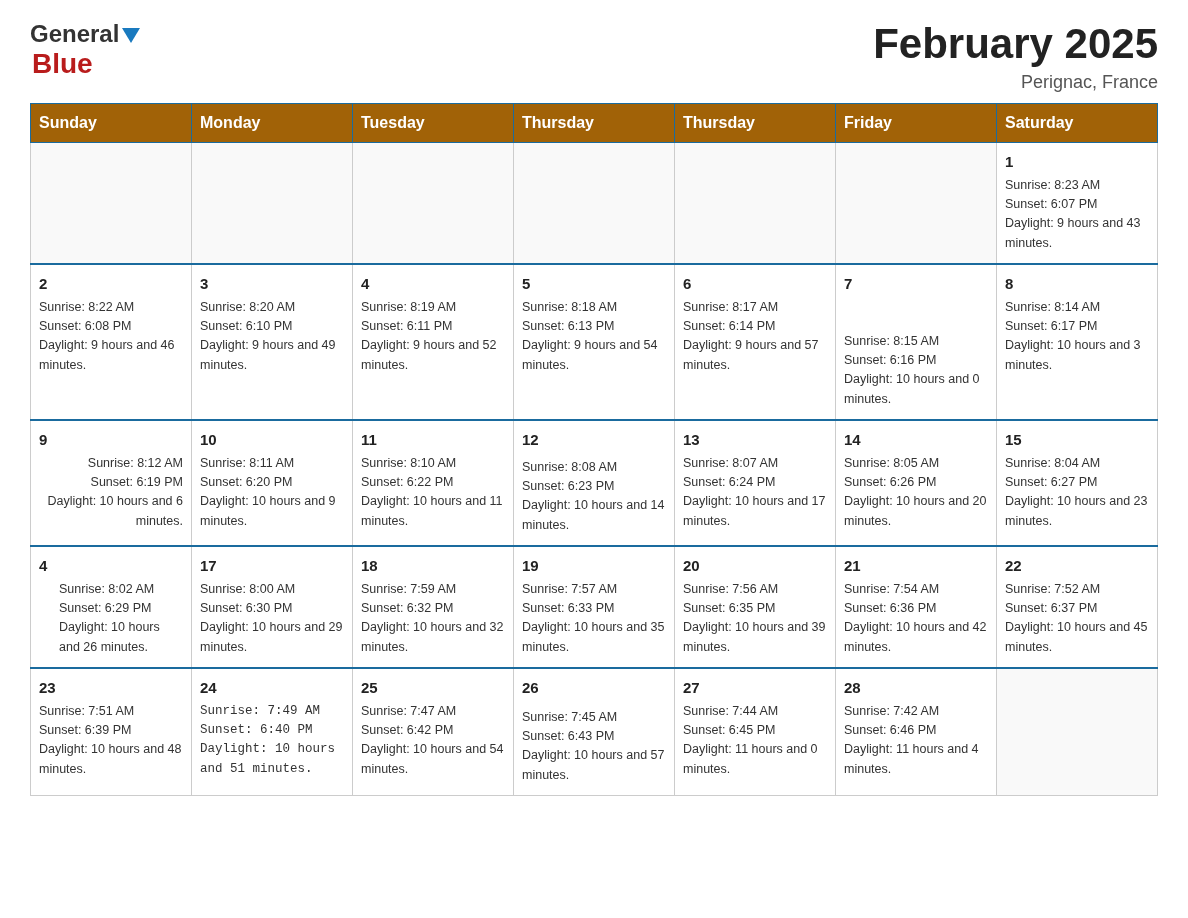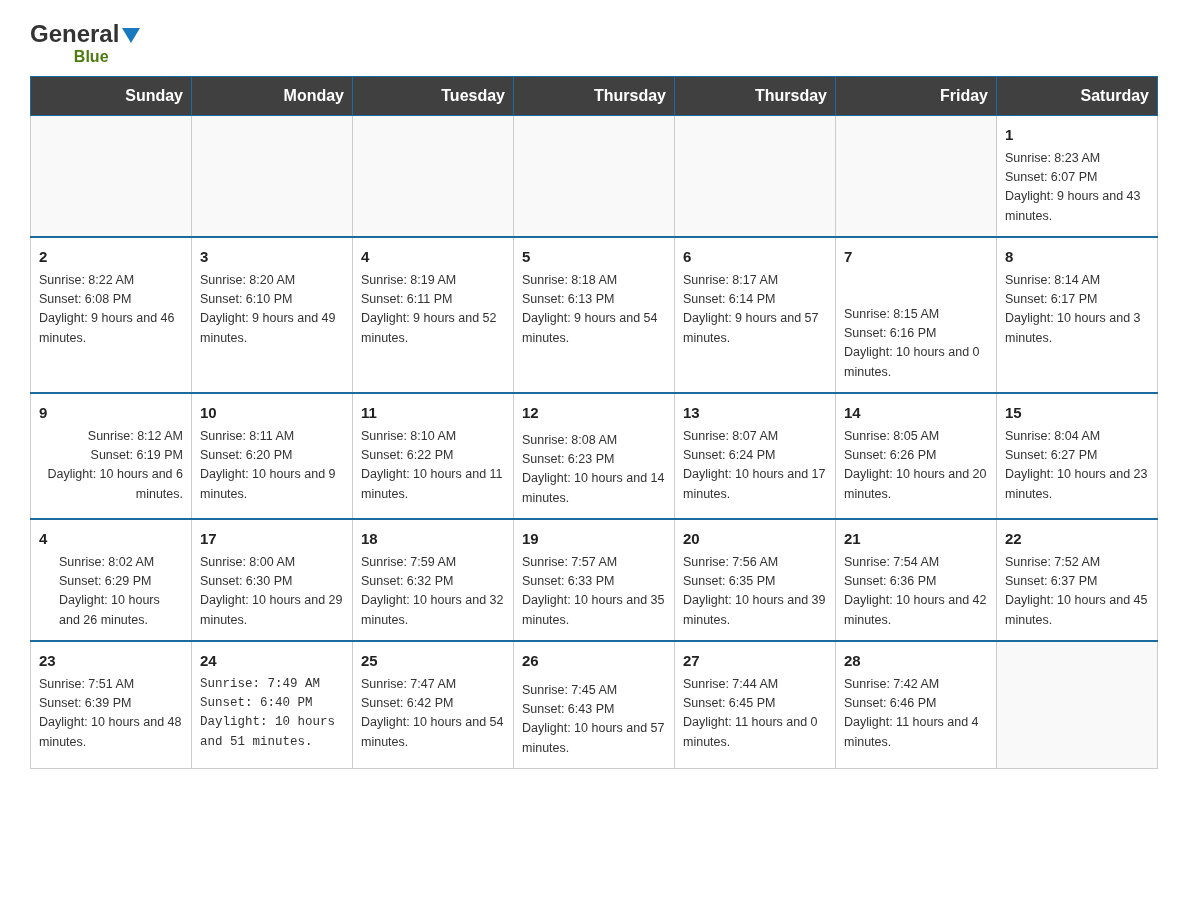--- a/index.html
+++ b/index.html
@@ -28,26 +28,26 @@
       font-size: 18px;
       color: #555;
       margin-top: 4px;
     }
     .calendar {
       width: 100%;
       border-collapse: collapse;
       border: 1px solid #aaa;
     }
     .calendar th {
-      background-color: #404040;
+      background-color: #a16207;
       color: #fff;
       padding: 10px 8px;
       font-size: 16px;
       font-weight: bold;
-      text-align: right;
+      text-align: left;
       border: 1px solid #1a6b9e;
     }
     .calendar td {
       vertical-align: top;
       padding: 8px 8px 10px 8px;
       border: 1px solid #ccc;
       width: calc(100% / 7);
       min-height: 110px;
       font-size: 13px;
       color: #333;
@@ -70,21 +70,21 @@
       font-size: 12.5px;
       color: #333;
       line-height: 1.55;
     }
     .empty-cell {
       background: #f9f9f9;
     }
     .logo-wrapper {
       display: flex;
       flex-direction: column;
-      align-items: center;
+      align-items: flex-start;
     }
     .logo-top {
       display: flex;
       align-items: center;
     }
     .logo-triangle {
       display: inline-block;
       margin-left: 3px;
       width: 0;
       height: 0;
@@ -97,21 +97,25 @@
   </style>
 </head>
 <body>
 
 <div class="header">
   <div class="logo-wrapper">
     <div class="logo-top">
       <span style="font-size:24px;font-weight:bold;color:#333;">General</span>
       <span class="logo-triangle"></span>
     </div>
-    <span style="font-size:16px;font-weight:bold;color:#4d7c0f;margin-left:12px;">Blue</span>
+    <span style="font-size:28px;font-weight:bold;color:#b91c1c;margin-left:2px;">Blue</span>
+  </div>
+  <div class="title-section">
+    <div class="month-title">February 2025</div>
+    <div class="location">Perignac, France</div>
   </div>
 </div>
 
 <table class="calendar">
   <thead>
     <tr>
     <th>Sunday</th>
         <th>Monday</th>
         <th>Tuesday</th>
         <th>Thursday</th>

